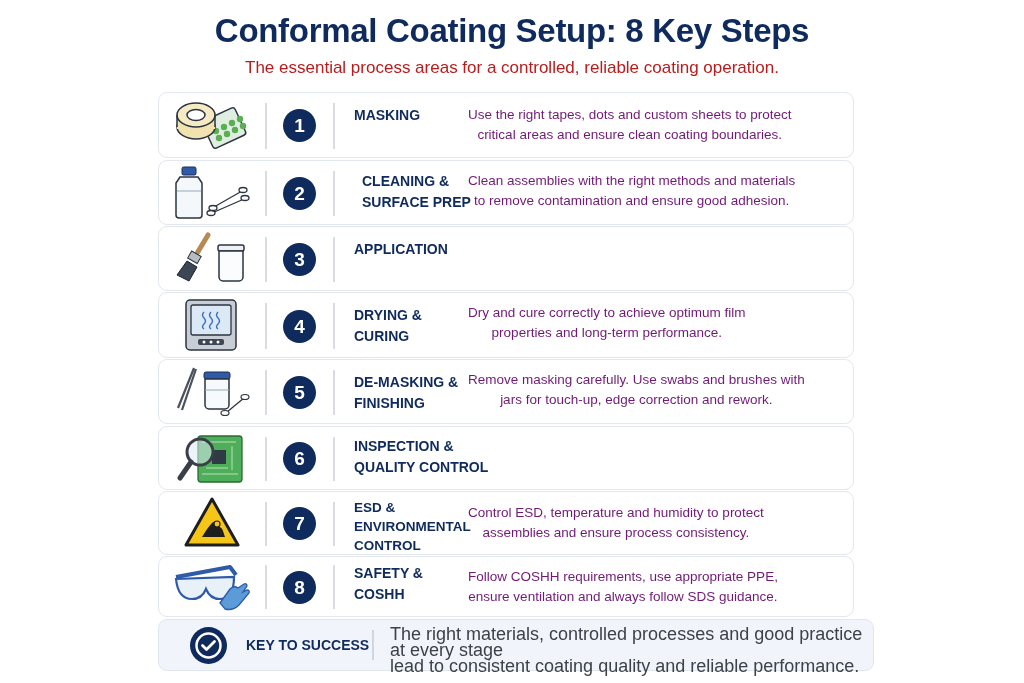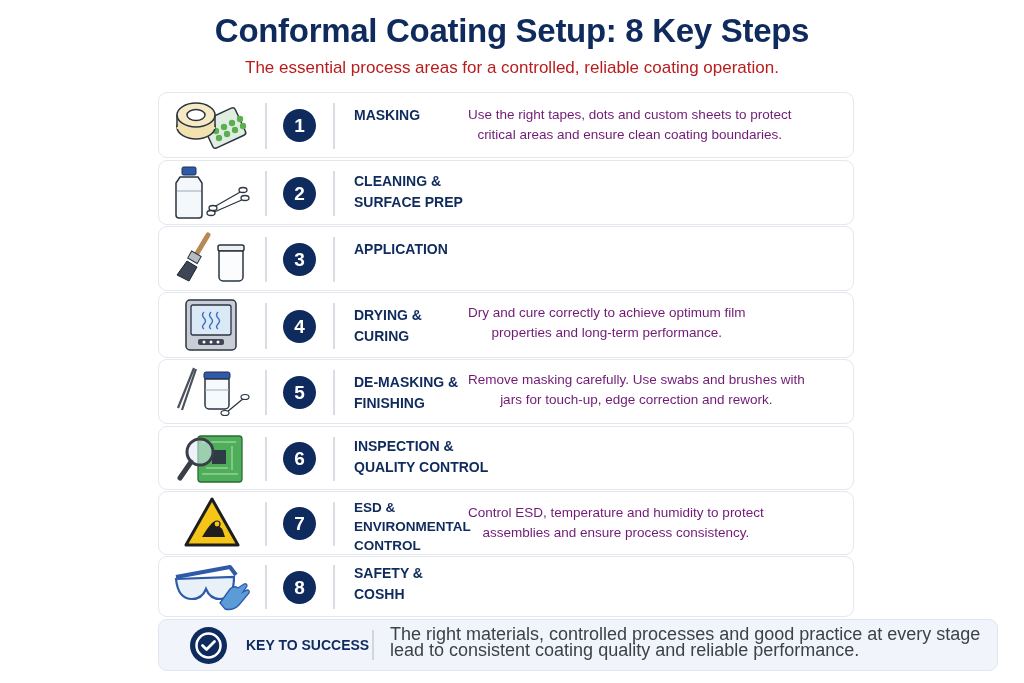--- a/index.html
+++ b/index.html
@@ -15,21 +15,21 @@
     display: flex; align-items: center; justify-content: center; }
   .sep1 { position: absolute; left: 106px; width: 1.5px; background: #d9dde3; }
   .num { position: absolute; left: 124px; width: 33px; height: 33px; border-radius: 50%;
     background: #0f2a5c; color: #fff; font-weight: 700; font-size: 19px;
     display: flex; align-items: center; justify-content: center; }
   .sep2 { position: absolute; left: 174px; width: 1.5px; background: #d9dde3; }
   .step-title { position: absolute; left: 195px; font-weight: 700; font-size: 14px;
     color: #0f2a5c; line-height: 21px; white-space: pre-line; }
   .step-desc { position: absolute; left: 309px; font-size: 13.5px; color: #701a75;
     line-height: 20px; white-space: pre-line; text-align: center; }
-  .key { position: absolute; left: 158px; top: 619px; width: 840px; height: 52px;
+  .key { position: absolute; left: 158px; top: 619px; width: 716px; height: 52px;
     background: #f1f5fb; border: 1.5px solid #dfe6f0; border-radius: 9px; }
   .key-icon { position: absolute; left: 31px; top: 7px; width: 37px; height: 37px; border-radius: 50%;
     background: #0f2a5c; display: flex; align-items: center; justify-content: center; }
   .key-title { position: absolute; left: 87px; top: 17px; font-weight: 700; font-size: 14px; color: #0f2a5c; }
   .key-sep { position: absolute; left: 213px; top: 10px; width: 1.5px; height: 30px; background: #d0d6df; }
   .key-desc { position: absolute; left: 231px; top: 6px; font-size: 18px; color: #3d424a; line-height: 16px; white-space: pre-line; }
 </style>
 </head>
 <body>
 
@@ -78,22 +78,24 @@
           <ellipse cx="73" cy="33" rx="4" ry="2.5"></ellipse>
         <line x1="42" y1="42" x2="70" y2="26"></line>
           <ellipse cx="41" cy="43" rx="4" ry="2.5"></ellipse>
           <ellipse cx="71" cy="25" rx="4" ry="2.5"></ellipse>
       </g>
     </svg>
   </div>
   <div class="sep1" style="top:10px;height:45px;"></div>
   <div class="num" style="top:16px;">2</div>
   <div class="sep2" style="top:10px;height:45px;"></div>
-  <div class="step-title" style="top:10px;">CLEANING &amp;
+  <div class="step-title" style="top:10px;margin-left:8px;">CLEANING &amp;
 SURFACE PREP</div>
+  <div class="step-desc" style="top:10px;">Clean assemblies with the right methods and materials
+to remove contamination and ensure good adhesion.</div>
 </div>
 
 <div class="row" style="top:226px;height:65px;">
   <div class="icon-cell">
     <svg width="80" height="56" viewBox="0 0 80 56">
       <line x1="36" y1="4" x2="24" y2="24" stroke="#b58a55" stroke-width="5" stroke-linecap="round"></line>
       <rect x="17" y="22" width="11" height="8" transform="rotate(30 22 26)" fill="#b7bcc4" stroke="#2b3440" stroke-width="1"></rect>
       <path d="M15 30 l10 6 l-8 14 l-12 -6 z" fill="#3d4654" stroke="#1e2530" stroke-width="1"></path>
       <rect x="46" y="14" width="26" height="6" rx="2" fill="#eef1f4" stroke="#2b3440" stroke-width="1.5"></rect>
       <path d="M47 20 h24 v26 a4 4 0 0 1 -4 4 h-16 a4 4 0 0 1 -4 -4 z" fill="#fbfcfd" stroke="#2b3440" stroke-width="1.5"></path>
@@ -197,20 +199,22 @@
       <path d="M6 18 L60 8 L66 16" stroke="#2e5aa8" stroke-width="4" fill="none" stroke-linejoin="round"></path>
       <path d="M6 20 q2 20 16 20 q10 0 14 -10 q4 10 14 10 q14 0 14 -22 z" fill="#e8f1f8" stroke="#2e5aa8" stroke-width="2.2"></path>
       <path d="M50 44 l10 -14 q4 -4 8 -1 l6 -4 q3 -1 3 2 l-4 6 l4 -2 q3 0 2 3 l-10 12 q-6 6 -14 4 z" fill="#5a9bd8" stroke="#2e5aa8" stroke-width="1.3"></path>
     </svg>
   </div>
   <div class="sep1" style="top:8px;height:44px;"></div>
   <div class="num" style="top:14px;">8</div>
   <div class="sep2" style="top:8px;height:44px;"></div>
   <div class="step-title" style="top:6px;">SAFETY &amp;
 COSHH</div>
+  <div class="step-desc" style="top:10px;">Follow COSHH requirements, use appropriate PPE,
+ensure ventilation and always follow SDS guidance.</div>
 </div>
 
 <div class="key">
   <div class="key-icon">
     <svg width="37" height="37" viewBox="0 0 37 37">
       <circle cx="18.5" cy="18.5" r="12" fill="none" stroke="#fff" stroke-width="2.5"></circle>
       <path d="M12.5 18.5 l4 4 l8 -8" fill="none" stroke="#fff" stroke-width="2.8" stroke-linecap="round" stroke-linejoin="round"></path>
     </svg>
   </div>
   <div class="key-title">KEY TO SUCCESS</div>

